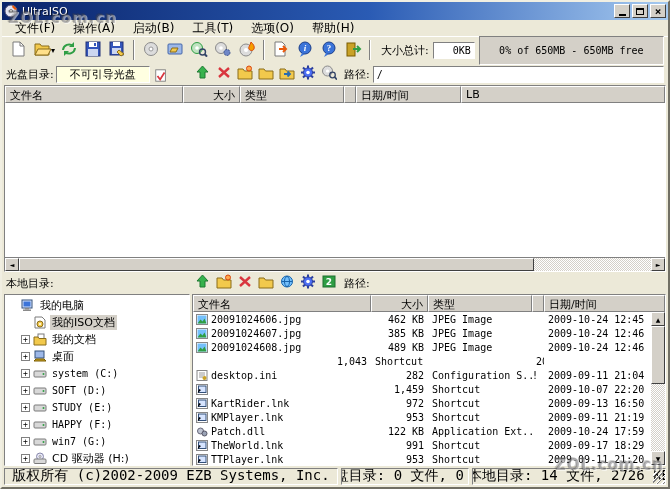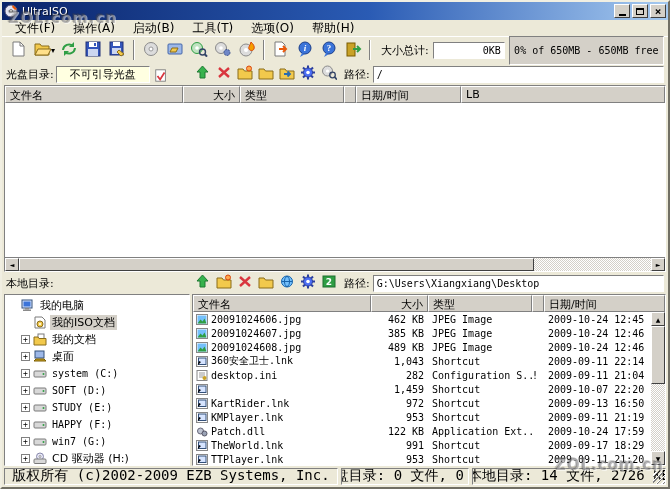--- a/index.html
+++ b/index.html
@@ -27,21 +27,21 @@
   .menubar { height:16px; display:flex; align-items:center; padding-left:4px; flex:0 0 16px; }
   .menu-item { padding:1px 9px; font-size:12px; cursor:default; }
 
   
   .toolbar { height:27px; flex:0 0 27px; display:flex; align-items:center; padding:0 4px;
     border-top:1px solid #fff; }
   .tbtn { width:24px; height:22px; display:inline-flex; align-items:center; justify-content:center; }
   .tb-sep { width:2px; height:20px; margin:0 4px; border-left:1px solid #808080; border-right:1px solid #fff; }
   .caret { font-size:8px; margin-left:-3px; margin-right:2px; }
   .size-label { margin:0 4px 0 6px; white-space:nowrap; }
-  .size-value { width:72px; height:17px; background:#fff; border:1px solid; border-color:#808080 #fff #fff #808080;
+  .size-value { width:42px; height:17px; background:#fff; border:1px solid; border-color:#808080 #fff #fff #808080;
     font:10px "DejaVu Sans Mono",monospace; text-align:right; padding:2px 3px 0 0; }
   .capacity { flex:1; height:29px; margin-left:4px; border:1px solid; border-color:#808080 #fff #fff #808080;
     background:#D4D0C8; font:10px "DejaVu Sans Mono",monospace; display:flex; align-items:center; justify-content:center; }
 
   
   .pathrow { height:22px; flex:0 0 22px; display:flex; align-items:center; }
   .pathrow-left { width:188px; flex:0 0 188px; display:flex; align-items:center; padding-left:4px; gap:2px; }
   .pathrow-right { flex:1; display:flex; align-items:center; padding:0 4px 0 2px; gap:1px; }
   .boot-box { width:94px; height:17px; background:#FFFFE1; border:1px solid; border-color:#808080 #fff #fff #808080;
     display:flex; align-items:center; justify-content:center; font-size:11px; }
@@ -389,21 +389,20 @@
               </svg></span>
           </span>
           <span class="sbtn">
             <span><svg width="16" height="15" viewBox="0 0 16 15" xmlns="http://www.w3.org/2000/svg">
                 <rect x="2" y="2" width="12" height="11" fill="#2F9E44" stroke="#1e6f2f"></rect>
                 <text x="8" y="11" text-anchor="middle" font-size="9" fill="#fff" font-weight="bold">2</text>
               </svg></span>
           </span>
         </span>
       <span class="path-label">路径:</span>
-      <span class="path-field">G:\Users\Xiangxiang\Desktop</span>
     </div>
   </div>
 
   <div class="split bottom-area">
     <div class="panel tree-panel tree" id="local-tree">
         <div class="tree-row">
           <span class="exp-spacer"></span>
           <span class="treeicon">
             <svg width="14" height="13" viewBox="0 0 14 13" xmlns="http://www.w3.org/2000/svg">
               <rect x="1" y="1" width="10" height="8" fill="#D6E4FF" stroke="#33507a"></rect>
@@ -568,30 +567,20 @@
                   </svg>
                 </span>
                 <span>20091024608.jpg</span>
               </span>
               <span class="cell right">489 KB</span>
               <span class="cell">JPEG Image</span>
               <span class="cell" style="padding: 0px;"></span>
               <span class="cell">2009-10-24 12:46</span>
             </div>
             <div class="file-row cols-bottom">
-              <span class="cell name">
-                <span class="rowicon">
-                  <svg width="12" height="11" viewBox="0 0 12 11" xmlns="http://www.w3.org/2000/svg">
-                    <rect x="0.5" y="0.5" width="11" height="10" fill="#fff" stroke="#888"></rect>
-                    <rect x="2.5" y="2" width="7.5" height="6.5" fill="#D6E4FF" stroke="#33507a"></rect>
-                    <path d="M1.5 9.5l3.5-3.5-2-1z" fill="#000"></path>
-                  </svg>
-                </span>
-                <span>360安全卫士.lnk</span>
-              </span>
               <span class="cell right">1,043</span>
               <span class="cell">Shortcut</span>
               <span class="cell" style="padding: 0px;"></span>
               <span class="cell">2009-09-11 22:14</span>
             </div>
             <div class="file-row cols-bottom">
               <span class="cell name">
                 <span class="rowicon">
                   <svg width="12" height="11" viewBox="0 0 12 11" xmlns="http://www.w3.org/2000/svg">
                     <rect x="1" y="0.5" width="10" height="10" fill="#fff" stroke="#888"></rect>

